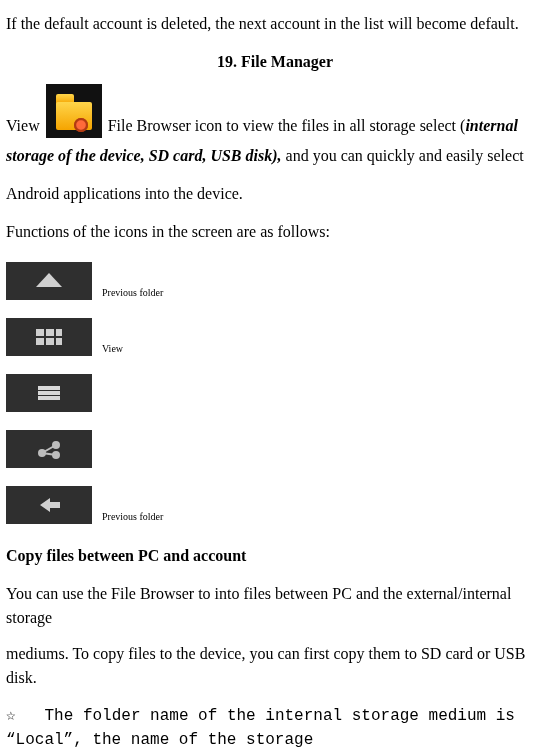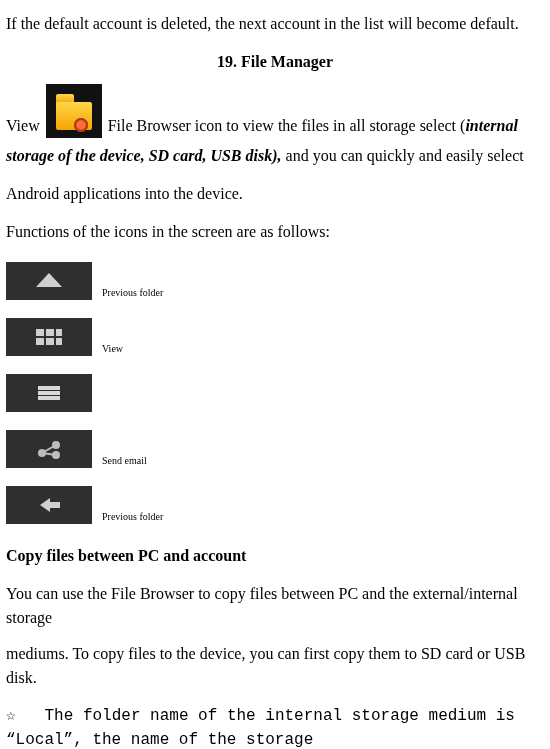--- a/index.html
+++ b/index.html
@@ -168,34 +168,33 @@
 <div class="icon-row">
   <div class="icon-box">
     <svg width="30" height="20" viewBox="0 0 30 20">
       <circle cx="8" cy="14" r="4" fill="#bdbdbd"></circle>
       <circle cx="22" cy="6" r="4" fill="#bdbdbd"></circle>
       <circle cx="22" cy="16" r="4" fill="#bdbdbd"></circle>
       <line x1="8" y1="14" x2="22" y2="6" stroke="#bdbdbd" stroke-width="2"></line>
       <line x1="8" y1="14" x2="22" y2="16" stroke="#bdbdbd" stroke-width="2"></line>
     </svg>
   </div>
-  <span class="icon-label">Send email</span>
 </div>
 
 <div class="icon-row">
   <div class="icon-box">
     <svg width="30" height="20" viewBox="0 0 30 20">
       <path d="M6 10 L16 3 L16 7 L26 7 L26 13 L16 13 L16 17 Z" fill="#d0d0d0"></path>
     </svg>
   </div>
   <span class="icon-label">Previous folder</span>
 </div>
 
 <p class="sub-heading">Copy files between PC and account</p>
 
-<p class="para" style="margin-bottom:4px">You can use the File Browser to copy files between PC and the external/internal storage</p>
+<p class="para" style="margin-bottom:4px">You can use the File Browser to into files between PC and the external/internal storage</p>
 <p class="para">mediums. To copy files to the device, you can first copy them to SD card or USB disk.</p>
 
 <p class="star-line">
   <span>☆</span>
   <span>&nbsp;</span>
   <span>The folder name of the internal storage medium is “Local”, the name of the storage</span>
 </p>
 
 </body></html>

